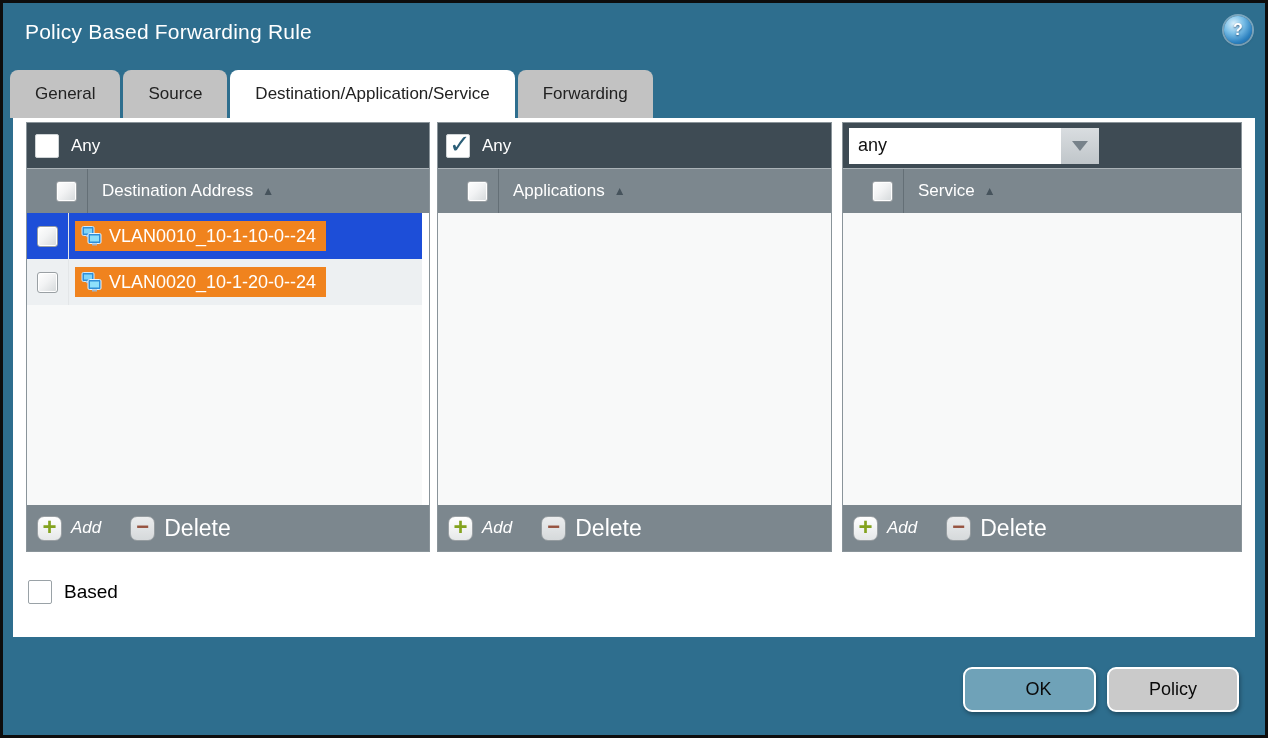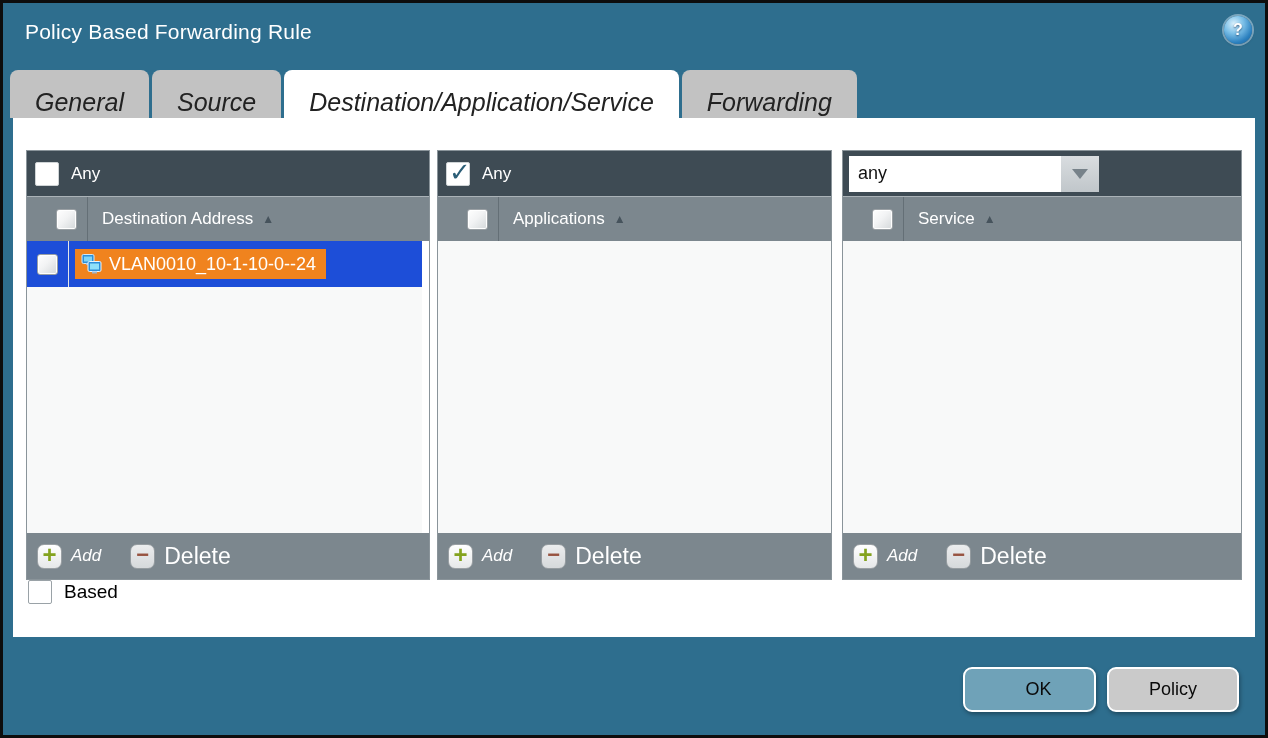--- a/index.html
+++ b/index.html
@@ -12,27 +12,27 @@
   .dialog{position:absolute; inset:0; width:1268px; height:738px; background:var(--teal);
           border:3px solid #0d0d0d;}
   .title{position:absolute; left:22px; top:17px; color:#fff; font-size:21px; font-weight:400; letter-spacing:.2px;}
   .help{position:absolute; right:13px; top:13px; width:28px; height:28px; border-radius:50%;
         background:radial-gradient(circle at 35% 28%, #d9f0fc 0%, #7cc0e8 35%, #2a7fbe 70%, #1c5e93 100%);
         box-shadow:0 0 0 2px rgba(220,240,255,.45), 0 1px 3px rgba(0,0,0,.4);
         display:flex; align-items:center; justify-content:center; cursor:pointer;}
   .help span{color:#fff; font-size:16px; font-weight:bold; text-shadow:0 1px 2px rgba(0,40,80,.7);}
 
   .tabs{position:absolute; left:7px; top:67px; display:flex; gap:3px; height:48px;}
-  .tab{height:48px; line-height:48px; padding:8px 25px; background:var(--tab-gray); color:#222;
-       font-size:25px; border-radius:8px 8px 0 0; cursor:pointer; white-space:nowrap;font-style:italic;}
+  .tab{height:48px; line-height:48px; padding:0 25px; background:var(--tab-gray); color:#222;
+       font-size:17px; border-radius:8px 8px 0 0; cursor:pointer; white-space:nowrap;}
   .tab.active{background:#fff; position:relative; z-index:3;}
 
   .content{position:absolute; left:10px; top:115px; width:1242px; height:519px; background:#fff; z-index:2;}
 
-  .panel{position:absolute; top:32px; height:430px; display:flex; flex-direction:column;
+  .panel{position:absolute; top:4px; height:430px; display:flex; flex-direction:column;
          border:1px solid var(--panel-border); background:var(--body-bg);}
   .panel.p1{left:13px;  width:404px;}
   .panel.p2{left:424px; width:395px;}
   .panel.p3{left:829px; width:400px;}
 
   .any-bar{height:46px; background:var(--dark-bar); display:flex; align-items:center;
            padding-left:8px; flex:0 0 auto; border-bottom:1px solid #aab2b7;}
   .any-bar .lbl{color:#fff; font-size:17px; margin-left:12px;}
 
   .cb{display:inline-block; width:24px; height:24px; background:#fff; border:1px solid #cfd4d6;
@@ -132,20 +132,36 @@
               <rect x="3" y="2.5" width="12" height="9" rx="1.4" fill="#2F8FD8" stroke="#CFE9FB" stroke-width="1"></rect>
               <rect x="5" y="4.5" width="8" height="5" fill="#7FD4F7"></rect>
               <rect x="7" y="11.5" width="4" height="1.6" fill="#9FB6CB"></rect>
               <rect x="9" y="9.5" width="13" height="10" rx="1.4" fill="#2F8FD8" stroke="#E8F5FE" stroke-width="1"></rect>
               <rect x="11" y="11.5" width="9" height="6" fill="#8FE0FA"></rect>
               <rect x="13" y="19.5" width="5" height="2" fill="#9FB6CB"></rect>
             </svg>
             <span>VLAN0010_10-1-10-0--24</span>
           </span>
         </div>
+        <div class="row r1">
+          <span class="cbcell">
+              <span class="cb3"></span>
+            </span>
+          <span class="chip">
+            <svg width="24" height="24" viewBox="0 0 24 24">
+              <rect x="3" y="2.5" width="12" height="9" rx="1.4" fill="#2F8FD8" stroke="#CFE9FB" stroke-width="1"></rect>
+              <rect x="5" y="4.5" width="8" height="5" fill="#7FD4F7"></rect>
+              <rect x="7" y="11.5" width="4" height="1.6" fill="#9FB6CB"></rect>
+              <rect x="9" y="9.5" width="13" height="10" rx="1.4" fill="#2F8FD8" stroke="#E8F5FE" stroke-width="1"></rect>
+              <rect x="11" y="11.5" width="9" height="6" fill="#8FE0FA"></rect>
+              <rect x="13" y="19.5" width="5" height="2" fill="#9FB6CB"></rect>
+            </svg>
+            <span>VLAN0020_10-1-20-0--24</span>
+          </span>
+        </div>
         <div class="track"></div>
       </div>
       <div class="pfooter">
         <span class="iconbtn">
             <span class="plus">+</span>
           </span>
         <span class="addlbl">Add</span>
         <span class="iconbtn delbtn">
             <span class="minus">−</span>
           </span>

